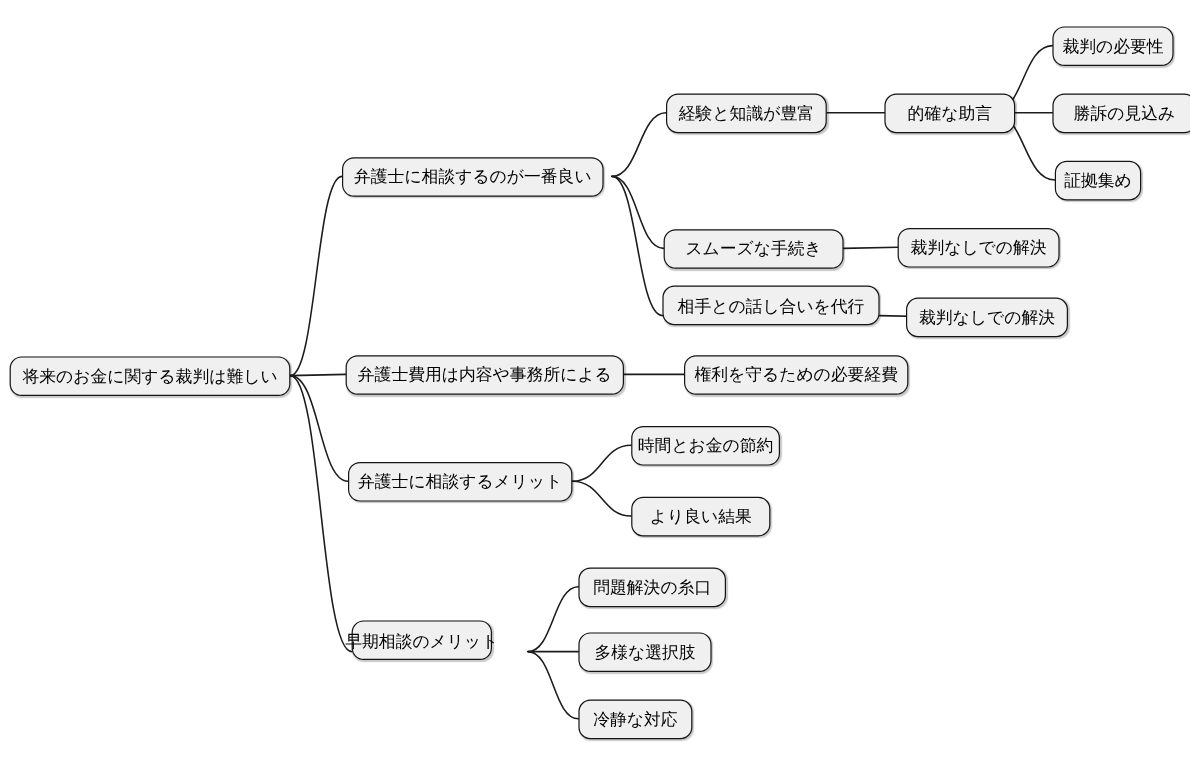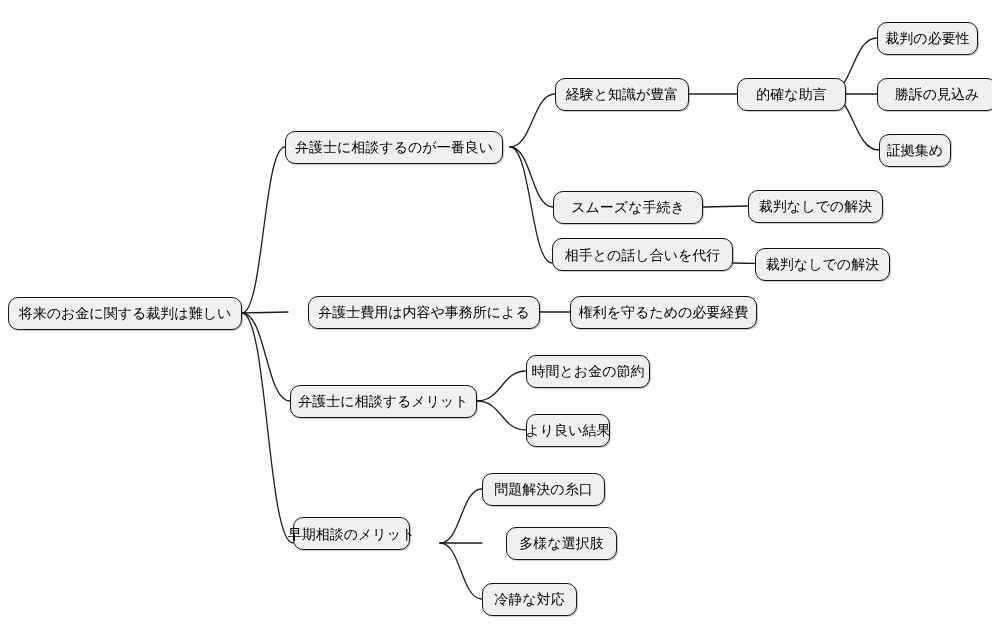--- a/index.html
+++ b/index.html
@@ -101,41 +101,41 @@
       </div>
       <div class="node" style="left: 748px; top: 189.5px; width: 135px;">
         <span class="label">裁判なしでの解決</span>
       </div>
       <div class="node" style="left: 552px; top: 238px; width: 181px;">
         <span class="label">相手との話し合いを代行</span>
       </div>
       <div class="node" style="left: 755px; top: 247.5px; width: 135px;">
         <span class="label">裁判なしでの解決</span>
       </div>
-      <div class="node" style="left: 288px; top: 295.5px; width: 232px; margin-left: 20px;">
+      <div class="node" style="left: 288px; top: 295.5px; width: 232px;">
         <span class="label">弁護士費用は内容や事務所による</span>
       </div>
       <div class="node" style="left: 570px; top: 295.5px; width: 187px;">
         <span class="label">権利を守るための必要経費</span>
       </div>
       <div class="node" style="left: 290px; top: 384.5px; width: 187px; align-items: center;">
         <span class="label">弁護士に相談するメリット</span>
       </div>
       <div class="node" style="left: 526px; top: 354.5px; width: 124px;">
         <span class="label">時間とお金の節約</span>
       </div>
-      <div class="node" style="left: 526px; top: 413.5px; width: 84px;">
+      <div class="node" style="left: 526px; top: 413.5px; width: 116px;">
         <span class="label">より良い結果</span>
       </div>
       <div class="node" style="left: 293px; top: 517px; width: 117px;">
         <span class="label">早期相談のメリット</span>
       </div>
       <div class="node" style="left: 482px; top: 472.5px; width: 123px;">
         <span class="label">問題解決の糸口</span>
       </div>
-      <div class="node" style="left: 482px; top: 526.5px; width: 111px; margin-left: 24px;">
+      <div class="node" style="left: 482px; top: 526.5px; width: 111px;">
         <span class="label">多様な選択肢</span>
       </div>
       <div class="node" style="left: 482px; top: 582.5px; width: 95px;">
         <span class="label">冷静な対応</span>
       </div>
     </div>
 </div>
 
 </body></html>

